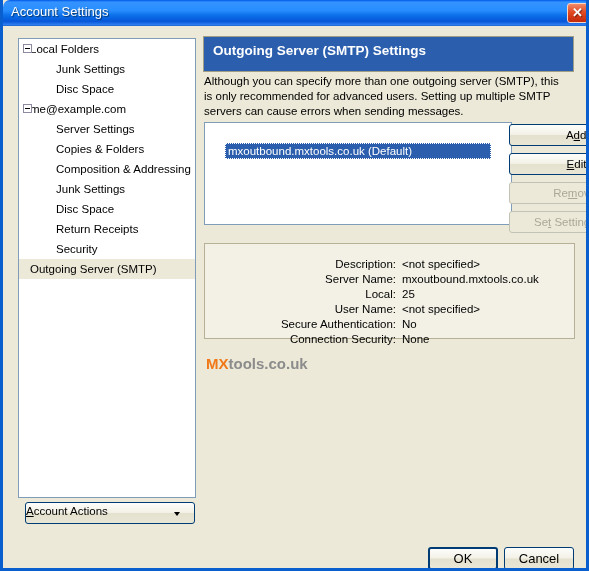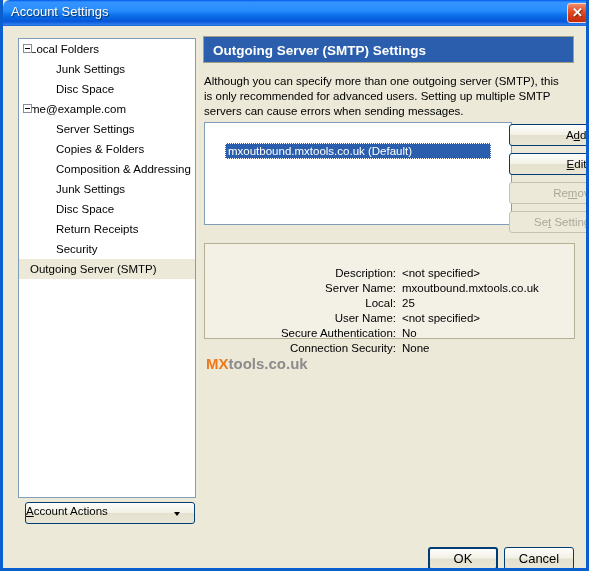--- a/index.html
+++ b/index.html
@@ -145,21 +145,21 @@
   #content {
     position: absolute;
     left: 200px; top: 36px;
     width: 374px;
     height: 488px;
   }
   #header-bar {
     position: absolute;
     left: 0; top: 0;
     width: 371px;
-    height: 27px;
+    height: 36px;
     box-sizing: border-box;
     background: #2b5fad;
     border: 1px solid #9f9f86;
   }
   #header-bar .htext {
     position: absolute;
     left: 9px; top: 6px;
     color: #ffffff;
     font-size: 13.5px;
     font-weight: bold;
@@ -358,21 +358,21 @@
     <div id="server-list">
       <div id="server-item">mxoutbound.mxtools.co.uk (Default)</div>
     </div>
 
     <div class="side-btn enabled" style="top:88px"><span>A</span><u>d</u><span>d...</span></div>
     <div class="side-btn enabled" style="top:117px"><span></span><u>E</u><span>dit...</span></div>
     <div class="side-btn disabled" style="top:146px"><span>Re</span><u>m</u><span>ove</span></div>
     <div class="side-btn disabled" style="top:175px"><span>Se</span><u>t</u><span> Settings</span></div>
 
     <div id="details-panel">
-      <div style="padding-top:22px">
+      <div style="padding-top:13px">
         <div class="detail-row">
           <span class="dlabel">Description:</span>
           <span class="dvalue">&lt;not specified&gt;</span>
         </div>
         <div class="detail-row">
           <span class="dlabel">Server Name:</span>
           <span class="dvalue">mxoutbound.mxtools.co.uk</span>
         </div>
         <div class="detail-row">
           <span class="dlabel">Local:</span>

